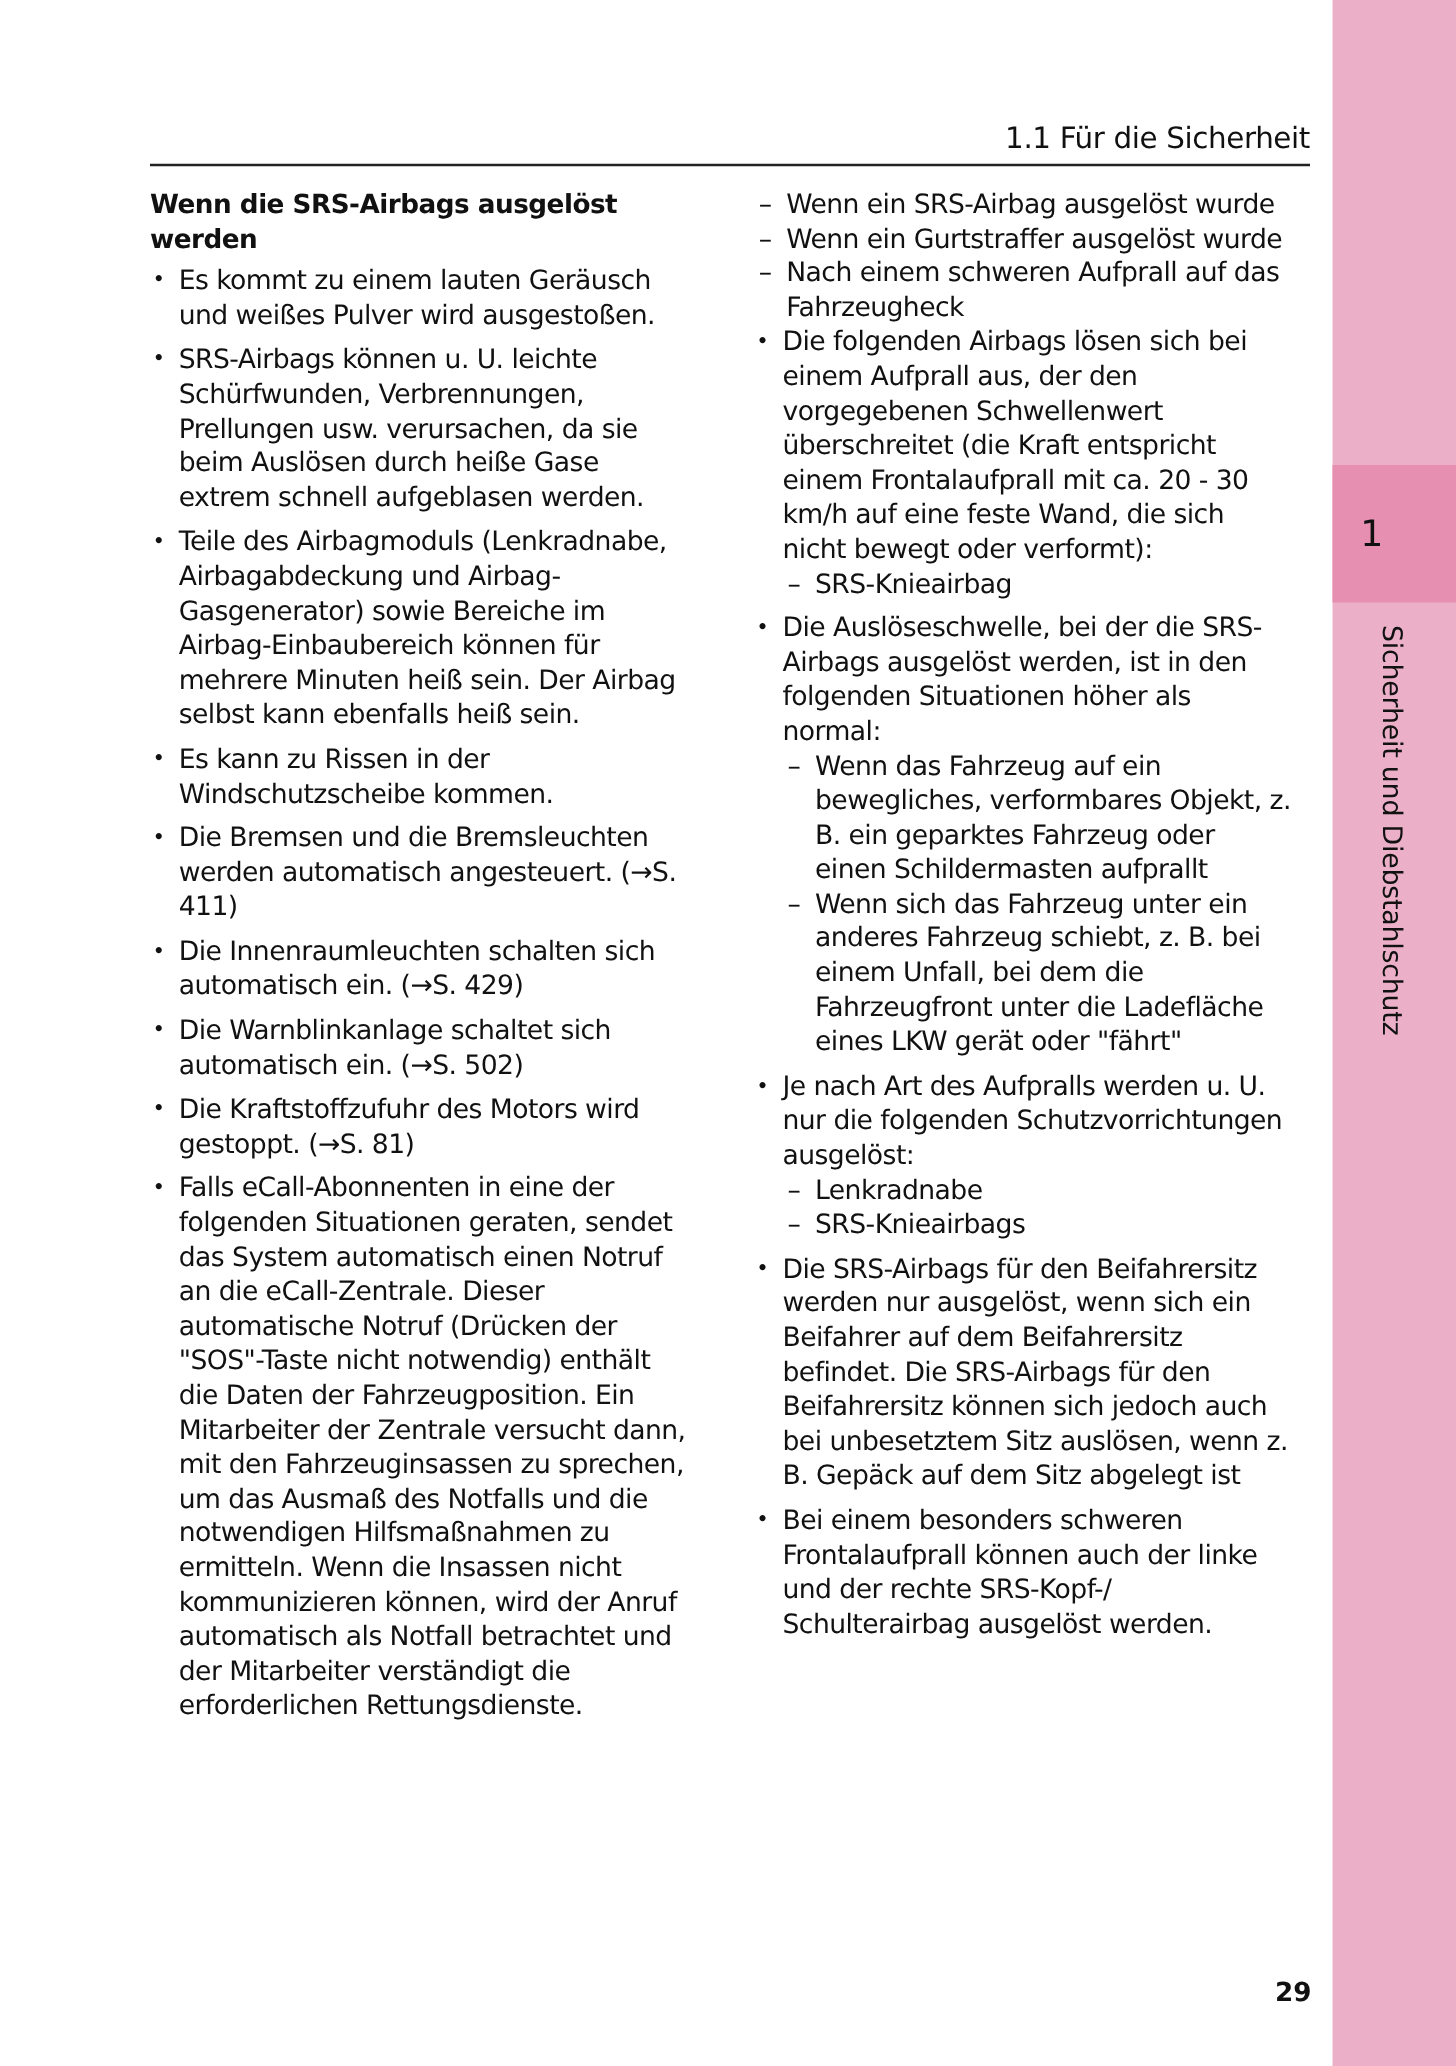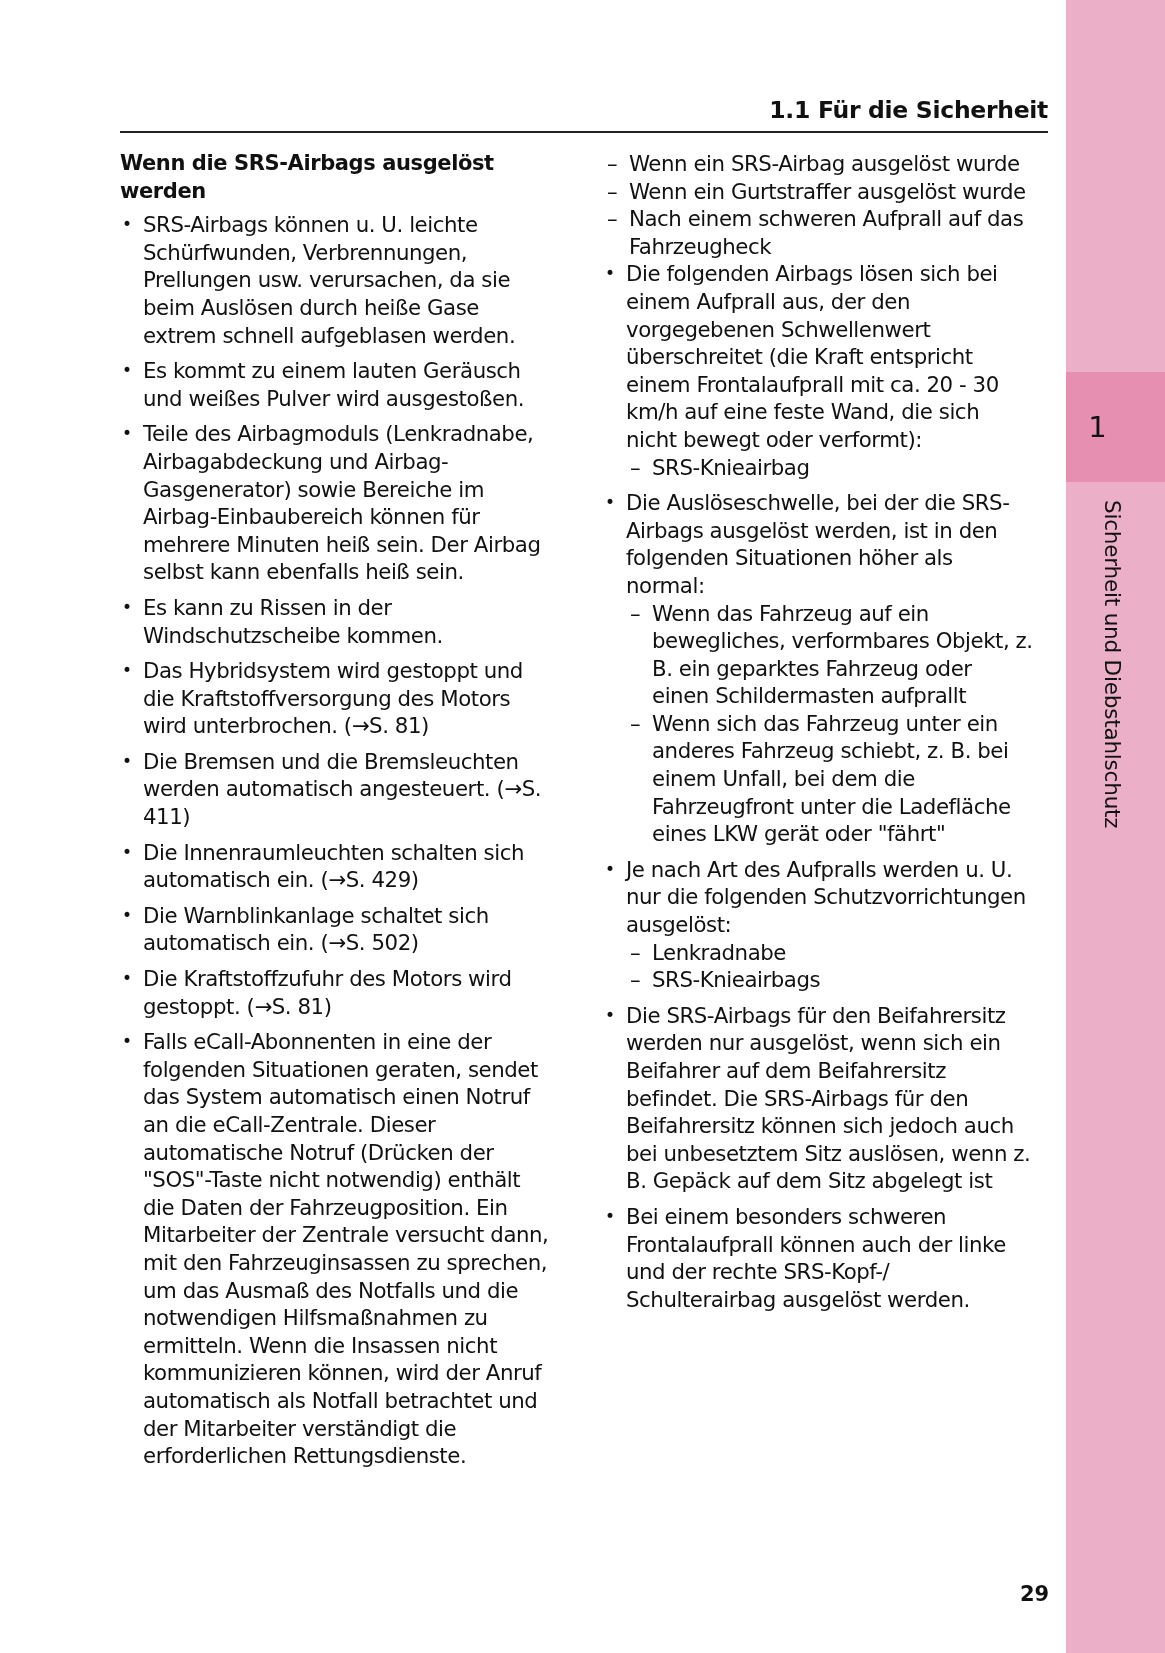--- a/index.html
+++ b/index.html
@@ -4,21 +4,21 @@
 <style>
   html, body { margin:0; padding:0; background:#ffffff; }
   body { width:1165px; height:1653px; position:relative; overflow:hidden;
          font-family:"DejaVu Sans", "Liberation Sans", sans-serif; color:#111; }
   .sidebar { position:absolute; left:1066px; top:0; width:99px; height:1653px; background:#ebb0c7; }
   .chapter-tab { position:absolute; left:1066px; top:372px; width:99px; height:110px; background:#e68fb1;
                  display:flex; align-items:center; justify-content:center; }
   .chapter-tab span { font-size:29px; position:relative; left:-18px; color:#111; }
   .side-title { position:absolute; left:1100px; top:500px; writing-mode:vertical-rl;
                 font-size:21.5px; letter-spacing:-0.2px; color:#111; white-space:nowrap; }
-  .header-title { position:absolute; right:117px; top:96px; font-weight:bold; font-size:23.5px; letter-spacing:-0.3px; }
+  .header-title { position:absolute; right:117px; top:96px; font-weight:normal; font-size:23.5px; letter-spacing:-0.3px; }
   .rule { position:absolute; left:120px; top:131px; width:928px; height:2px; background:#222; }
   .col { position:absolute; top:150px; font-size:21.3px; line-height:27.6px; letter-spacing:-0.45px; }
   .col-left { left:120px; width:430px; }
   .col-right { left:603px; width:430px; }
   h3 { margin:0 0 6px 0; font-size:21px; font-weight:bold; line-height:27.6px; letter-spacing:-0.4px; }
   ul.bullets { list-style:none; margin:0; padding:0; }
   ul.bullets > li { position:relative; padding-left:23px; margin-bottom:8px; }
   ul.bullets > li::before { content:"•"; position:absolute; left:2px; top:0; font-size:17px; }
   ul.dashes { list-style:none; margin:0; padding:0; }
   ul.dashes > li { position:relative; padding-left:26px; }
@@ -36,25 +36,24 @@
   <span>1</span>
 </div>
 <div class="side-title">Sicherheit und Diebstahlschutz</div>
 
 <div class="header-title">1.1  Für die Sicherheit</div>
 <div class="rule"></div>
 
 <div class="col col-left">
   <h3>Wenn die SRS-Airbags ausgelöst werden</h3>
   <ul class="bullets">
+    <li>Es kommt zu einem lauten Geräusch und weißes Pulver wird ausgestoßen.</li>
     <li>SRS-Airbags können u. U. leichte Schürfwunden, Verbrennungen, Prellungen usw. verursachen, da sie beim Auslösen durch heiße Gase extrem schnell aufgeblasen werden.</li>
-    <li>Es kommt zu einem lauten Geräusch und weißes Pulver wird ausgestoßen.</li>
     <li>Teile des Airbagmoduls (Lenkradnabe, Airbagabdeckung und Airbag-Gasgenerator) sowie Bereiche im Airbag-Einbaubereich können für mehrere Minuten heiß sein. Der Airbag selbst kann ebenfalls heiß sein.</li>
     <li>Es kann zu Rissen in der Windschutzscheibe kommen.</li>
-    <li>Das Hybridsystem wird gestoppt und die Kraftstoffversorgung des Motors wird unterbrochen. (→S. 81)</li>
     <li>Die Bremsen und die Bremsleuchten werden automatisch angesteuert. (→S. 411)</li>
     <li>Die Innenraumleuchten schalten sich automatisch ein. (→S. 429)</li>
     <li>Die Warnblinkanlage schaltet sich automatisch ein. (→S. 502)</li>
     <li>Die Kraftstoffzufuhr des Motors wird gestoppt. (→S. 81)</li>
     <li>Falls eCall-Abonnenten in eine der folgenden Situationen geraten, sendet das System automatisch einen Notruf an die eCall-Zentrale. Dieser automatische Notruf (Drücken der "SOS"-Taste nicht notwendig) enthält die Daten der Fahrzeugposition. Ein Mitarbeiter der Zentrale versucht dann, mit den Fahrzeuginsassen zu sprechen, um das Ausmaß des Notfalls und die notwendigen Hilfsmaßnahmen zu ermitteln. Wenn die Insassen nicht kommunizieren können, wird der Anruf automatisch als Notfall betrachtet und der Mitarbeiter verständigt die erforderlichen Rettungsdienste.</li>
   </ul>
 </div>
 
 <div class="col col-right">
   <ul class="dashes right-top-dashes">

